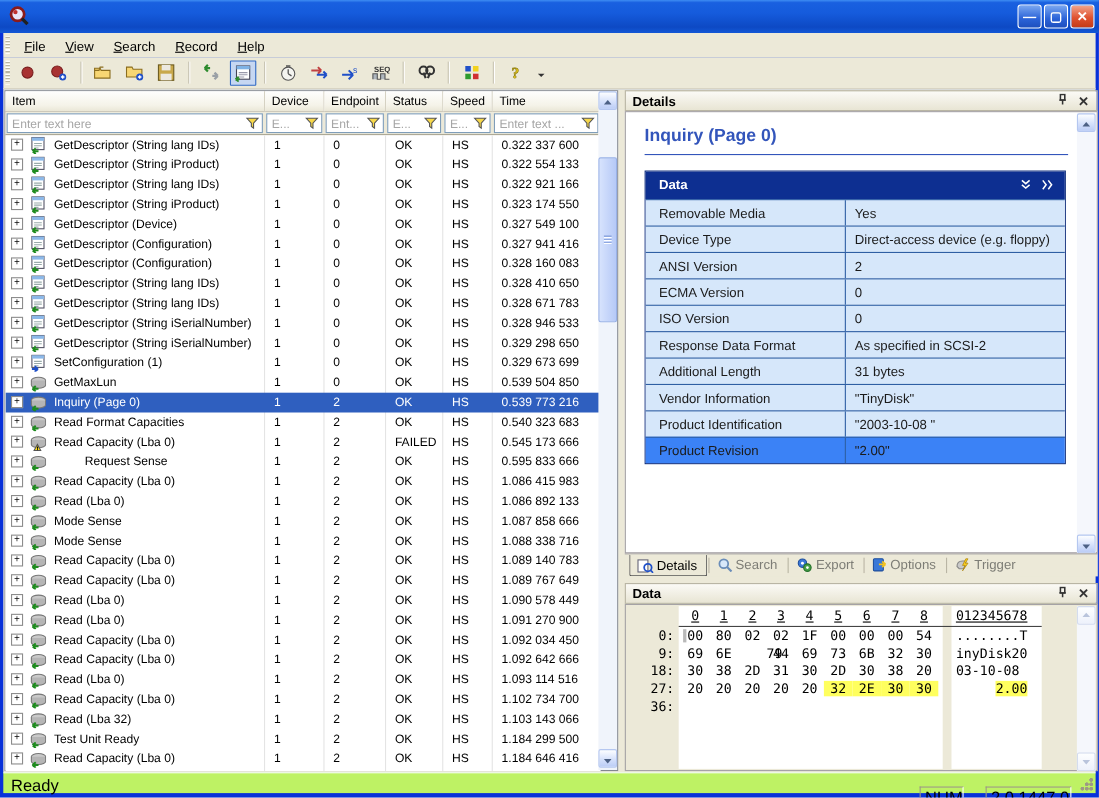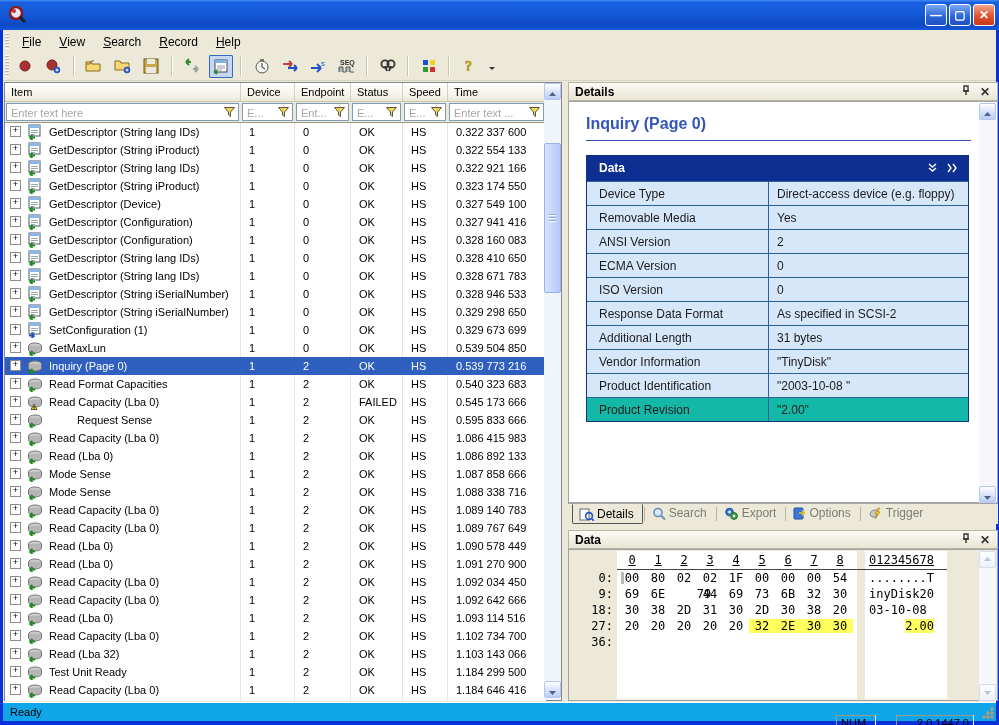--- a/index.html
+++ b/index.html
@@ -77,21 +77,21 @@
   #details-content { position:absolute; left:0; top:19px; width:430px; height:402px; background:#fff; border:1px solid #A5A2A5; }
   #details-vsb { right:1px; top:1px; height:400px; background:#F5F7FC; }
 
   #inquiry-heading { position:absolute; left:17px; top:13px; width:385px; color:#3355BB; font-weight:bold;
     font-size:16px; border-bottom:1px solid #3355BB; padding-bottom:7px; }
 
   #dtable { position:absolute; left:17px; top:53px; width:383px; border:1px solid #13317E; }
   #dtable-header { height:25px; background:#0D2F91; color:#fff; font-weight:bold; font-size:12px; padding:5px 0 0 12px; position:relative; }
   #dtable-header .chev { position:absolute; top:6px; }
   .drow { display:flex; height:24px; background:#D6E7FA; border-top:1px solid #2E5FA3; font-size:12px; color:#1B1B1B; }
-  .drow.hl { background:#14b8a6; }
+  .drow.hl { background:#3b82f6; }
   .drow .dlabel { width:182px; border-right:1px solid #2E5FA3; padding:5px 0 0 12px; }
   .drow .dvalue { flex:1; padding:5px 0 0 8px; white-space:pre; }
 
   
   #tabbar { position:absolute; left:0; top:421px; width:430px; height:21px; background:#ECE9D8; border-top:1px solid #A5A2A5; }
   .tab { display:inline-block; vertical-align:top; height:20px; margin-top:0; padding:2px 8px 0 6px; font-size:12px; color:#7D7D76; }
   .tab.active { background:#ECE9D8; border:1px solid #555; border-top:1px solid #ECE9D8; border-radius:0 0 2px 2px;
     color:#000; margin-left:4px; }
   .tab svg { vertical-align:-3px; margin-right:3px; }
   .tabsep { display:inline-block; width:1px; height:14px; background:#B9B5A4; margin:3px 1px 0 1px; vertical-align:top; }
@@ -109,21 +109,21 @@
   .hbyte { position:absolute; width:26px; text-align:center; }
   .hbyte.hl { background:#FFFF5E; }
   .hascii { position:absolute; left:300px; white-space:pre; }
   .hascii .hl { background:#FFFF5E; }
   .hdr { color:#000; text-decoration:underline; }
   #hex-caret { position:absolute; left:52px; top:22px; width:3px; height:12px; background:#B9B9B9; }
   #hex-vsb { right:1px; top:1px; height:150px; background:#F5F7FC; }
   .sbbtn.dis { background:linear-gradient(180deg,#FDFEFF,#EDF1FB); border-color:#D4DCEE; }
 
   
-  #statusbar { position:absolute; left:3px; top:702px; width:993px; height:19px; background:#0ea5e9; border-top:1px solid #fff; font-size:11px; }
+  #statusbar { position:absolute; left:3px; top:702px; width:993px; height:19px; background:#bef264; border-top:1px solid #fff; font-size:15px; }
   #status-ready { position:absolute; left:7px; top:3px; color:#000; }
   .sb-panel { position:absolute; top:12px; height:15px; border:1px solid; border-color:#9D9A86 #fff #fff #9D9A86; padding:1px 4px 0 4px; }
   #sb-num { right:120px; width:40px; }
   #sb-ver { right:22px; width:78px; text-align:right; }
   #sb-grip { position:absolute; right:2px; bottom:2px; width:13px; height:13px;
     background:
       radial-gradient(circle at 11px 3px,#9D9A86 1.5px,transparent 2px),
       radial-gradient(circle at 11px 7px,#9D9A86 1.5px,transparent 2px),
       radial-gradient(circle at 7px 7px,#9D9A86 1.5px,transparent 2px),
       radial-gradient(circle at 11px 11px,#9D9A86 1.5px,transparent 2px),
@@ -758,26 +758,26 @@
             <span>Data</span>
             <span class="chev" style="right:30px"><svg width="11" height="10">
                   <path d="M2 1l3.5 3L9 1M2 5l3.5 3L9 5" fill="none" stroke="#fff" stroke-width="1.4"></path>
                 </svg></span>
             <span class="chev" style="right:10px"><svg width="11" height="10">
                   <path d="M1 1l3 4-3 4M6 1l3 4-3 4" fill="none" stroke="#fff" stroke-width="1.4"></path>
                 </svg></span>
           </div>
           <div id="dtable-rows">
               <div class="drow">
+                <div class="dlabel">Removable Media</div>
+                <div class="dvalue">Yes</div>
+              </div>
+              <div class="drow">
                 <div class="dlabel">Device Type</div>
                 <div class="dvalue">Direct-access device (e.g. floppy)</div>
-              </div>
-              <div class="drow">
-                <div class="dlabel">Removable Media</div>
-                <div class="dvalue">Yes</div>
               </div>
               <div class="drow">
                 <div class="dlabel">ANSI Version</div>
                 <div class="dvalue">2</div>
               </div>
               <div class="drow">
                 <div class="dlabel">ECMA Version</div>
                 <div class="dvalue">0</div>
               </div>
               <div class="drow">

